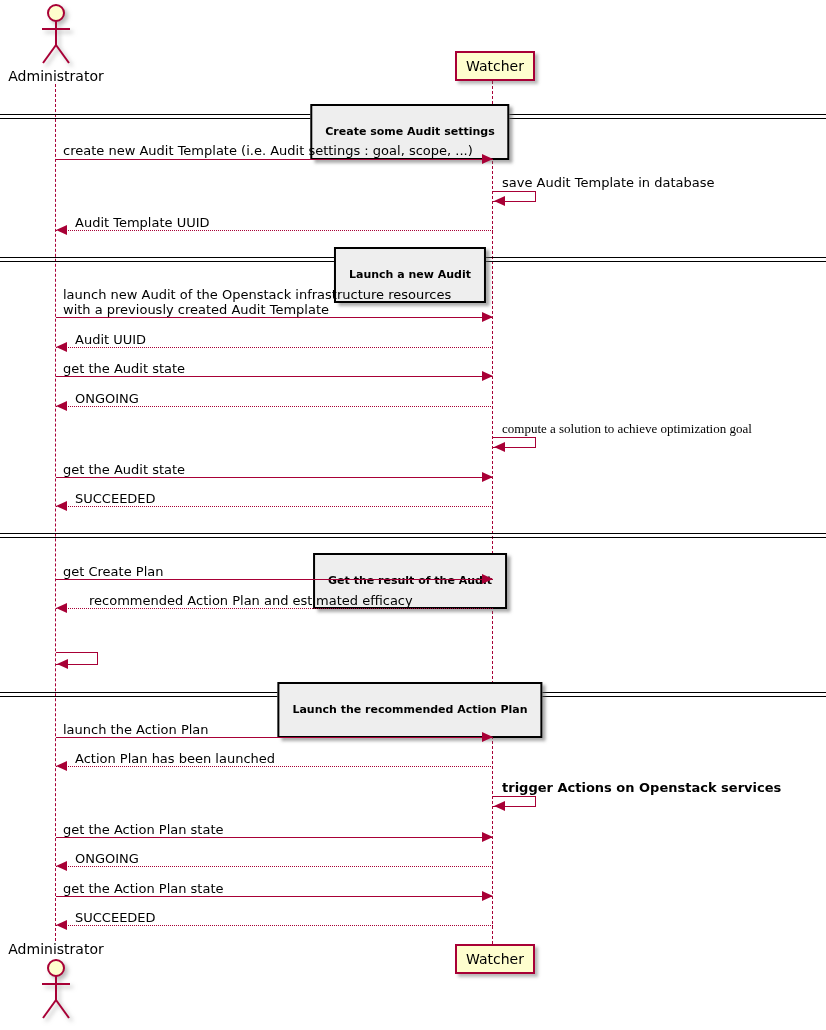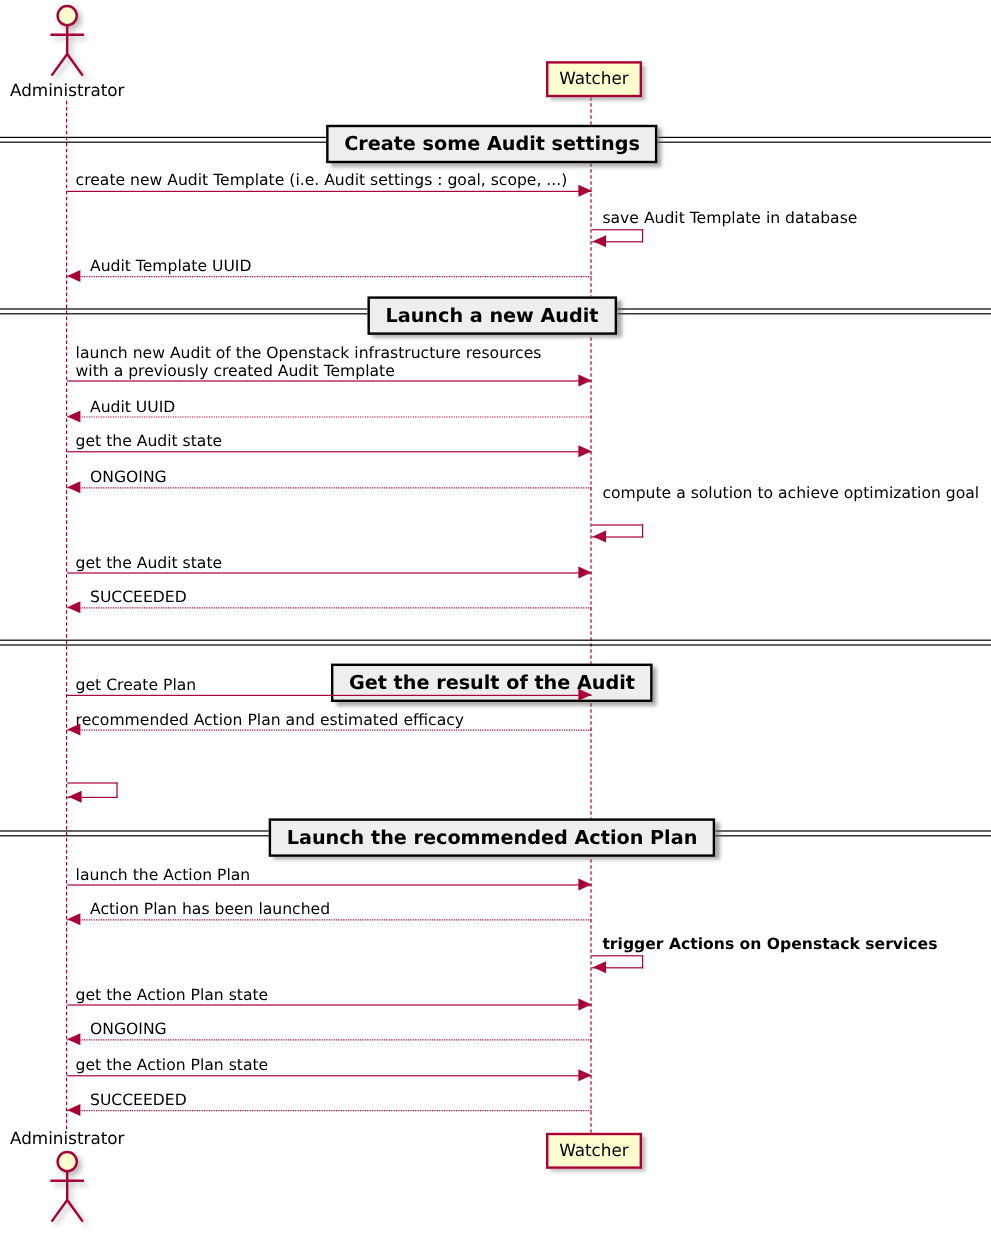--- a/index.html
+++ b/index.html
@@ -14,21 +14,21 @@
         border-bottom:5px solid transparent;border-right:11px solid var(--stroke);}
   .selfloop{position:absolute;box-sizing:border-box;border:1px solid var(--stroke);
             border-left:none;width:43px;height:11px;}
   .lifeline{position:absolute;width:0;border-left:1px dashed var(--stroke);}
   .participant{position:absolute;background:var(--fill);border:2px solid var(--stroke);
                font-size:14px;line-height:18px;padding:4px 9px;white-space:nowrap;
                box-shadow:3px 3px 3px rgba(100,100,100,0.45);}
   .divlines{position:absolute;left:0;width:826px;height:5px;box-sizing:border-box;
             border-top:1px solid var(--divider-border);border-bottom:1px solid var(--divider-border);}
   .divbox{position:absolute;left:410px;transform:translateX(-50%);background:var(--divider-fill);
-          border:2px solid var(--divider-border);padding:6px 13px;font-weight:bold;font-size:16px;
+          border:2px solid var(--divider-border);padding:18px 13px;font-weight:bold;font-size:11px;
           line-height:16px;white-space:nowrap;box-shadow:4px 3px 3px rgba(100,100,100,0.55);}
   .actorlbl{position:absolute;font-size:14px;line-height:14px;width:112px;text-align:center;}
   .actor-svg{position:absolute;filter:drop-shadow(3px 3px 2px rgba(120,120,120,0.5));}
 </style>
 </head>
 <body>
 
 <div id="canvas">
 
   <div class="lifeline" style="left:55px;top:84px;height:857px;"></div>
@@ -73,40 +73,40 @@
   <div class="ah-l" style="left:56px;top:342px;"></div>
 
   <div class="lbl" style="left:63px;top:361px;">get the Audit state</div>
   <div class="sline" style="left:56px;top:376px;width:437px;"></div>
   <div class="ah-r" style="left:482px;top:371px;"></div>
 
   <div class="lbl" style="left:75px;top:391px;">ONGOING</div>
   <div class="dline" style="left:56px;top:406px;width:437px;"></div>
   <div class="ah-l" style="left:56px;top:401px;"></div>
 
-  <div class="lbl" style="left:502px;top:404px;">compute a solution to achieve optimization goal</div>
+  <div class="lbl" style="left:502px;top:421px;font-family:Liberation Serif, serif;">compute a solution to achieve optimization goal</div>
   <div class="selfloop" style="left:493px;top:437px;"></div>
   <div class="ah-l" style="left:494px;top:442px;"></div>
 
   <div class="lbl" style="left:63px;top:462px;">get the Audit state</div>
   <div class="sline" style="left:56px;top:477px;width:437px;"></div>
   <div class="ah-r" style="left:482px;top:472px;"></div>
 
   <div class="lbl" style="left:75px;top:491px;">SUCCEEDED</div>
   <div class="dline" style="left:56px;top:506px;width:437px;"></div>
   <div class="ah-l" style="left:56px;top:501px;"></div>
 
   <div class="divlines" style="top:533px;"></div>
   <div class="divbox" style="top:553px;">Get the result of the Audit</div>
 
   <div class="lbl" style="left:63px;top:564px;">get Create Plan</div>
   <div class="sline" style="left:56px;top:579px;width:437px;"></div>
   <div class="ah-r" style="left:482px;top:574px;"></div>
 
-  <div class="lbl" style="left:63px;top:593px;">recommended Action Plan and estimated efficacy</div>
+  <div class="lbl" style="left:89px;top:593px;">recommended Action Plan and estimated efficacy</div>
   <div class="dline" style="left:56px;top:608px;width:437px;"></div>
   <div class="ah-l" style="left:56px;top:603px;"></div>
 
   <div class="selfloop" style="left:56px;top:652px;width:42px;height:13px;"></div>
   <div class="ah-l" style="left:57px;top:659px;"></div>
 
   <div class="divlines" style="top:692px;"></div>
   <div class="divbox" style="top:682px;">Launch the recommended Action Plan</div>
 
   <div class="lbl" style="left:63px;top:722px;">launch the Action Plan</div>

